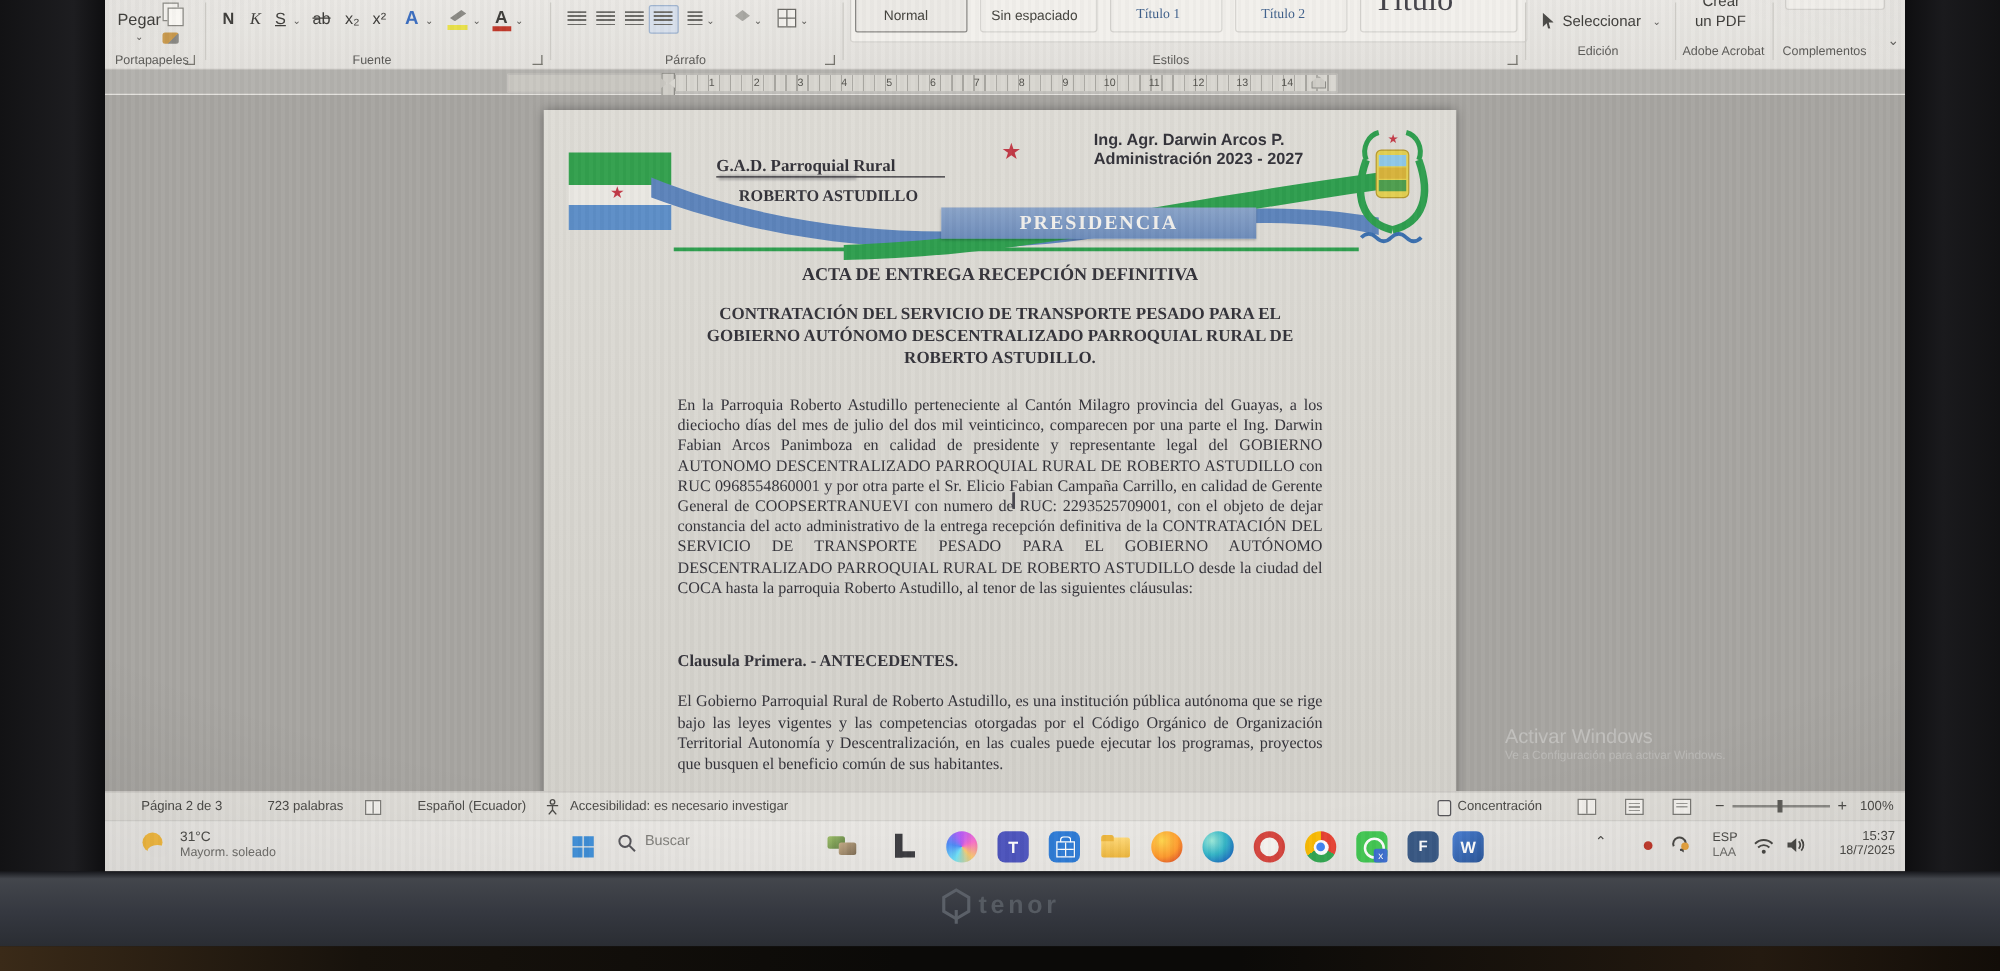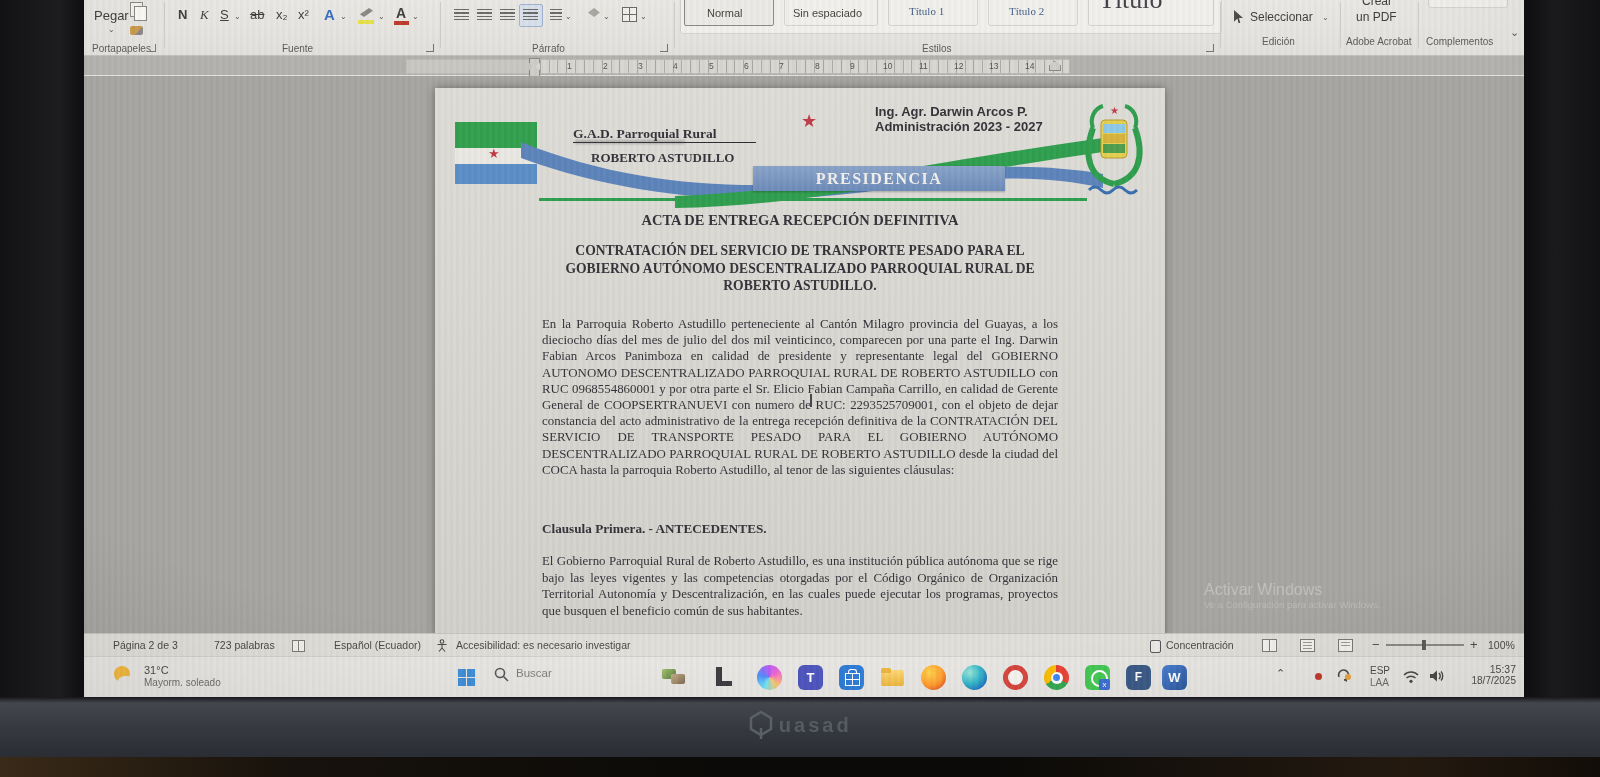--- a/index.html
+++ b/index.html
@@ -333,15 +333,15 @@
     </div>
   </div>
 </div>
 
 <div id="bezel" class="abs"></div>
 <div id="brand" class="abs">
   <svg width="26" height="30" viewBox="0 0 26 30" style="vertical-align:middle;">
     <polygon points="13,2 23,8 23,19 13,25 3,19 3,8" fill="none" stroke="#5b6068" stroke-width="2.5"></polygon>
     <line x1="13" y1="18" x2="13" y2="29" stroke="#5b6068" stroke-width="2.5"></line>
   </svg>
-  <span style="font-size:20px;font-weight:bold;letter-spacing:3px;color:#565b62;vertical-align:middle;">uasad</span>
+  <span style="font-size:20px;font-weight:bold;letter-spacing:3px;color:#565b62;vertical-align:middle;">tenor</span>
 </div>
 <div id="desk" class="abs"></div>
 
 </body></html>

